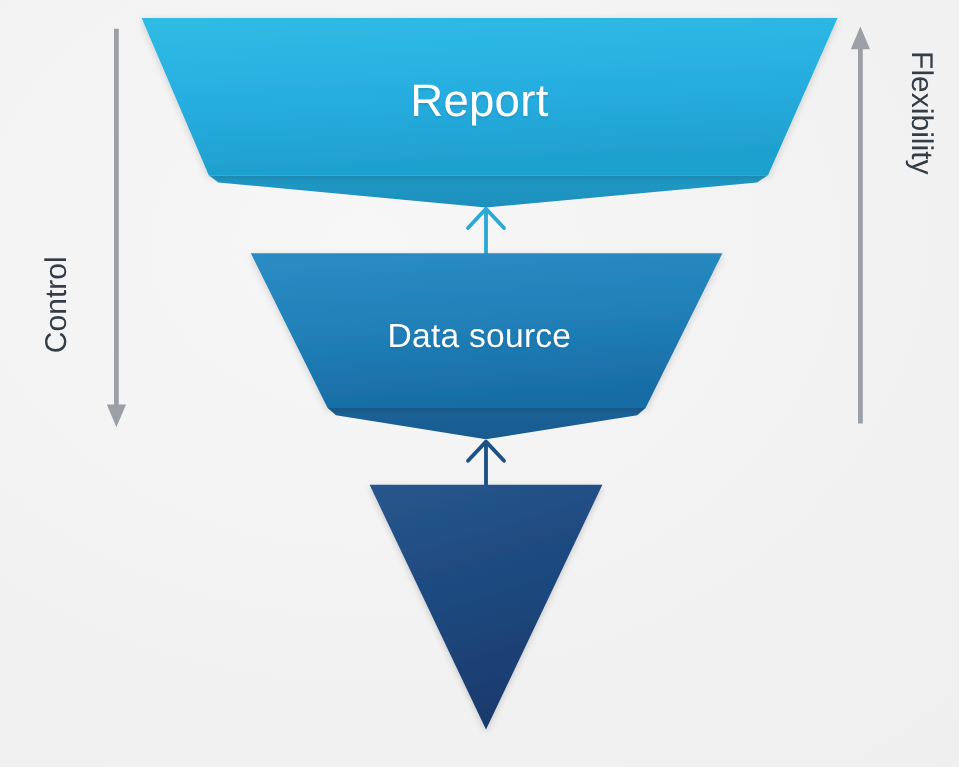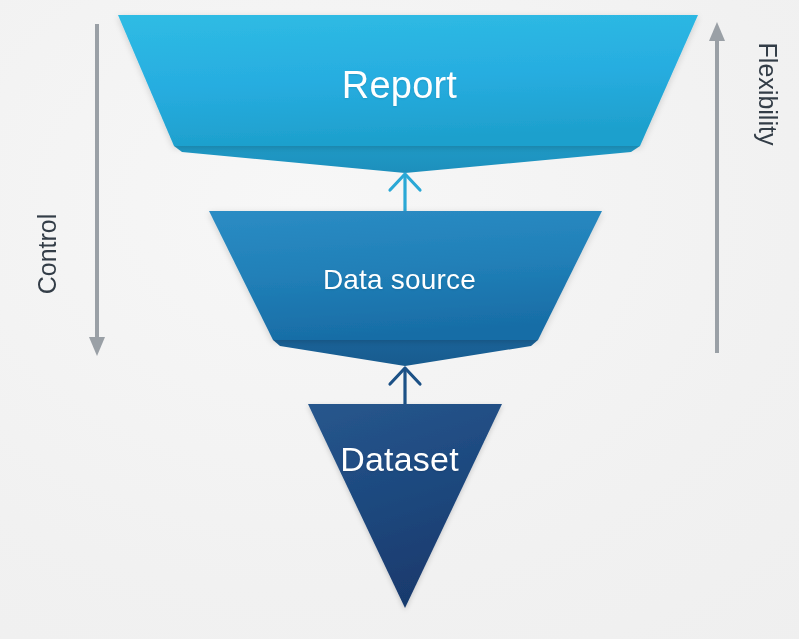--- a/index.html
+++ b/index.html
@@ -155,19 +155,18 @@
     <g>
       <line x1="717" y1="40" x2="717" y2="353" stroke="#9aa0a6" stroke-width="4"></line>
       <path d="M 709,41 L 725,41 L 717,22 Z" fill="#9aa0a6"></path>
     </g>
   </svg>
 
   <div class="shape-label" id="label-report">Report</div>
 
   <div class="shape-label" id="label-data-source">Data source</div>
 
-  <div class="shape-label" id="label-dataset">Dataset</div>
 
   <div class="axis-label" id="label-control">Control</div>
 
   <div class="axis-label" id="label-flexibility">Flexibility</div>
 
 </div>
 
 </body></html>

